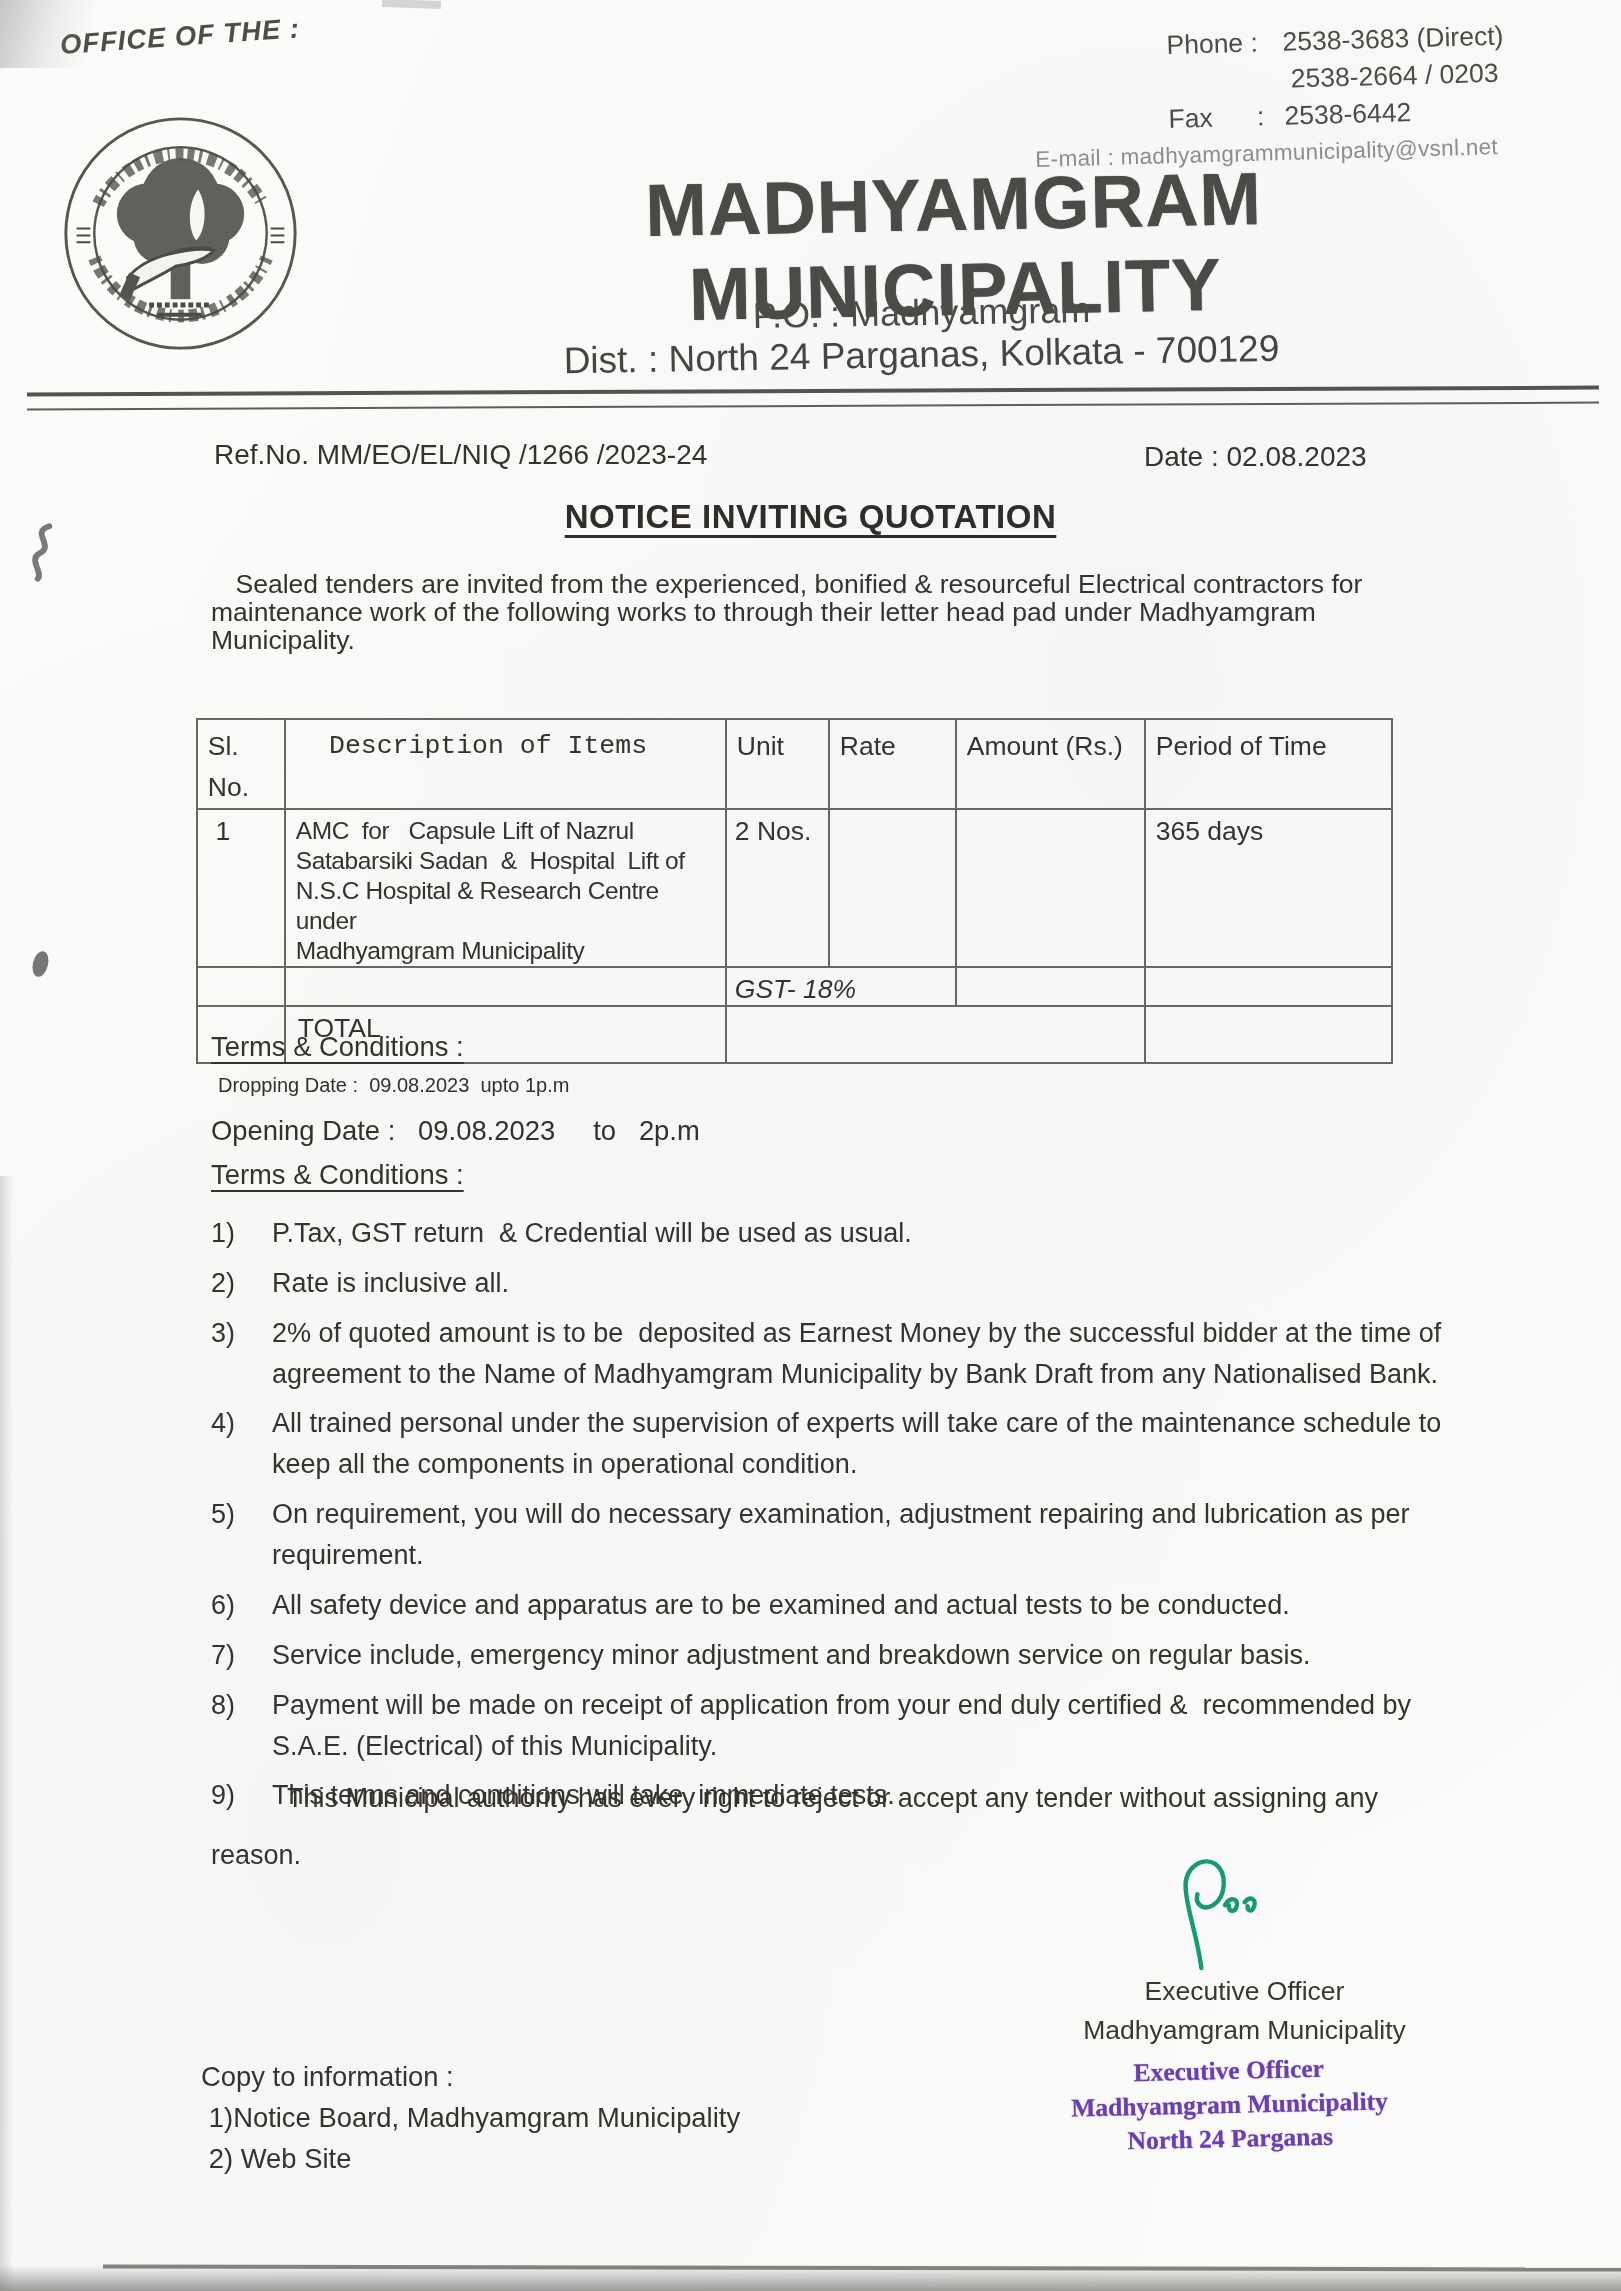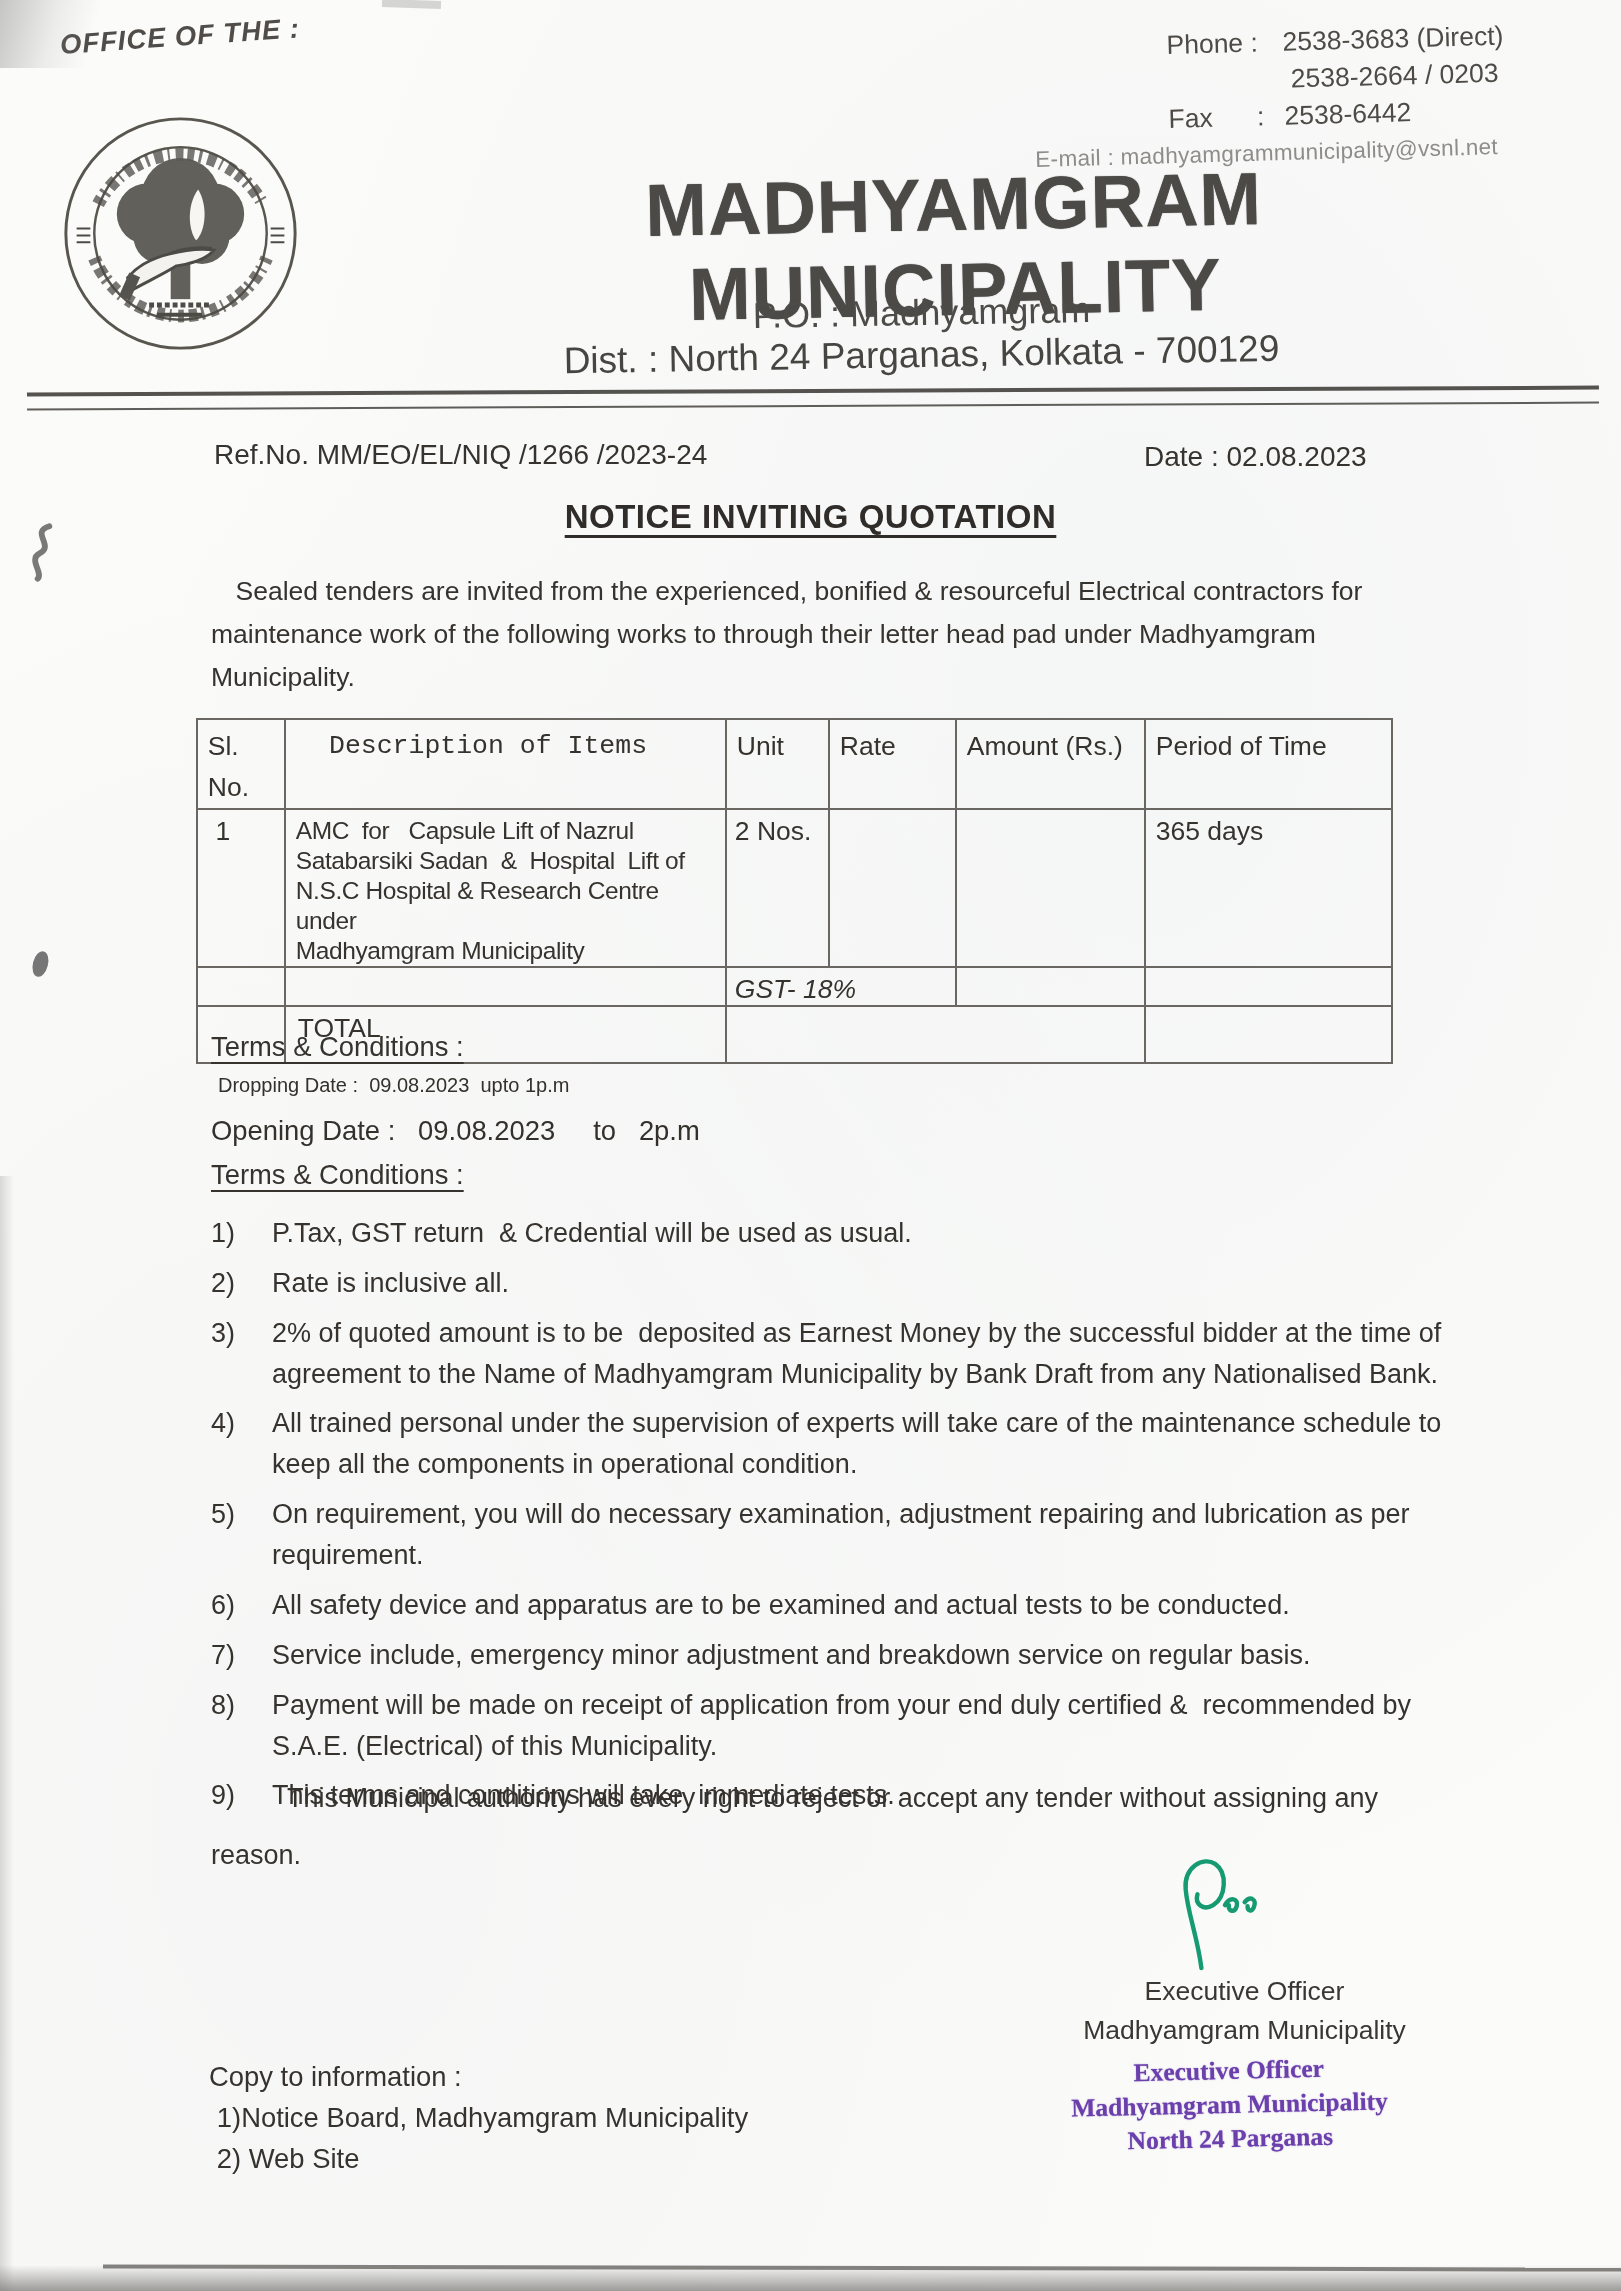--- a/index.html
+++ b/index.html
@@ -64,21 +64,21 @@
   .ref-no{left:214px;top:439px;font-size:28px;color:#36332f;}
   .doc-date{left:1144px;top:441px;font-size:28px;color:#36332f;}
   .niq-title{
     left:0;top:498px;width:1621px;text-align:center;
     font-size:33px;font-weight:bold;letter-spacing:0.5px;color:#2f2c29;
   }
   .niq-title span{text-decoration:underline;text-decoration-thickness:2.9px;text-underline-offset:6.9px;}
 
   .intro{
     left:211px;top:570px;width:1304px;
-    font-size:26.5px;line-height:43px;text-indent:24.5px;color:#36332f;
+    font-size:26.5px;line-height:28px;text-indent:24.5px;color:#36332f;
   }
 
   
   table.quote{
     position:absolute;left:196px;top:718px;
     border-collapse:collapse;table-layout:fixed;width:1196px;
     font-size:26.5px;color:#36332f;
   }
   table.quote td,table.quote th{
     border:2px solid #6a6662;vertical-align:top;
@@ -121,21 +121,21 @@
     left:1019px;top:1972px;width:451px;text-align:center;
     font-size:26.5px;line-height:39px;color:#3a3733;
   }
   .stamp{
     left:1019px;top:2054px;width:421px;text-align:center;
     font-family:"Liberation Serif", serif;font-weight:bold;
     font-size:25.5px;line-height:34px;color:#6b40ad;
     transform:rotate(-1.3deg);
     text-shadow:0 0 1.2px rgba(107,64,173,.75);
   }
-  .copy{left:201px;top:2056px;font-size:27.4px;line-height:41px;color:#36332f;margin-left:8px;}
+  .copy{left:201px;top:2056px;font-size:27.4px;line-height:41px;color:#36332f;}
   .copy .itm{padding-left:7.8px;}
 
   
   .corner-streak{
     left:-11.8px;top:-9.8px;width:147px;height:78px;
     background:linear-gradient(105deg, rgba(110,110,110,.45), rgba(150,150,150,.15) 45%, transparent 70%);
   }
   .top-mark{left:382px;top:0;width:59px;height:7.8px;background:rgba(100,100,100,.25);transform:rotate(2deg);}
   .left-squiggle{left:25.5px;top:522px;width:35px;height:61px;}
   .left-oval{

